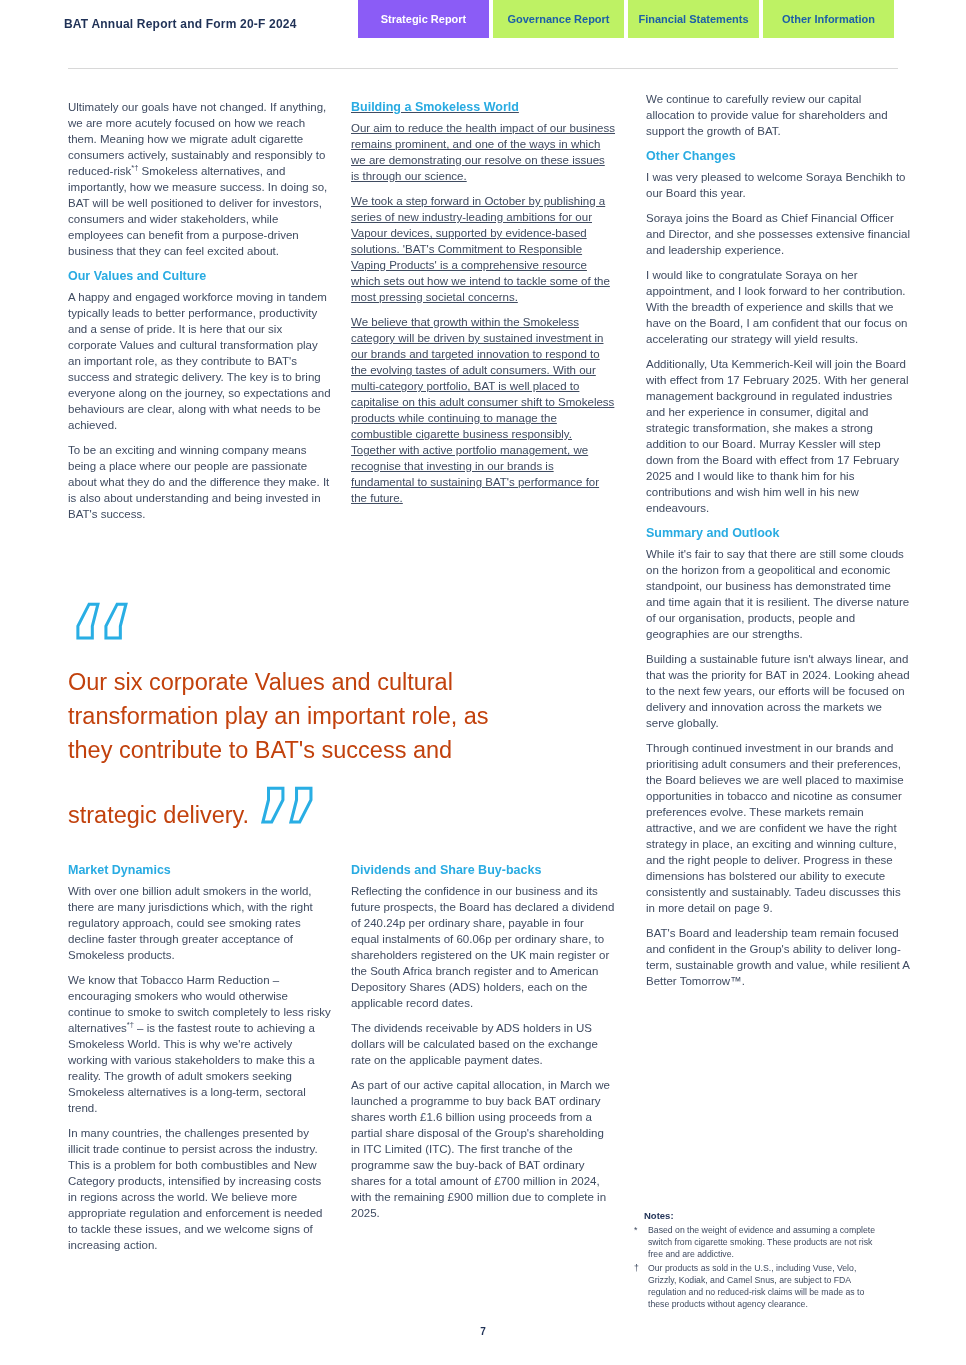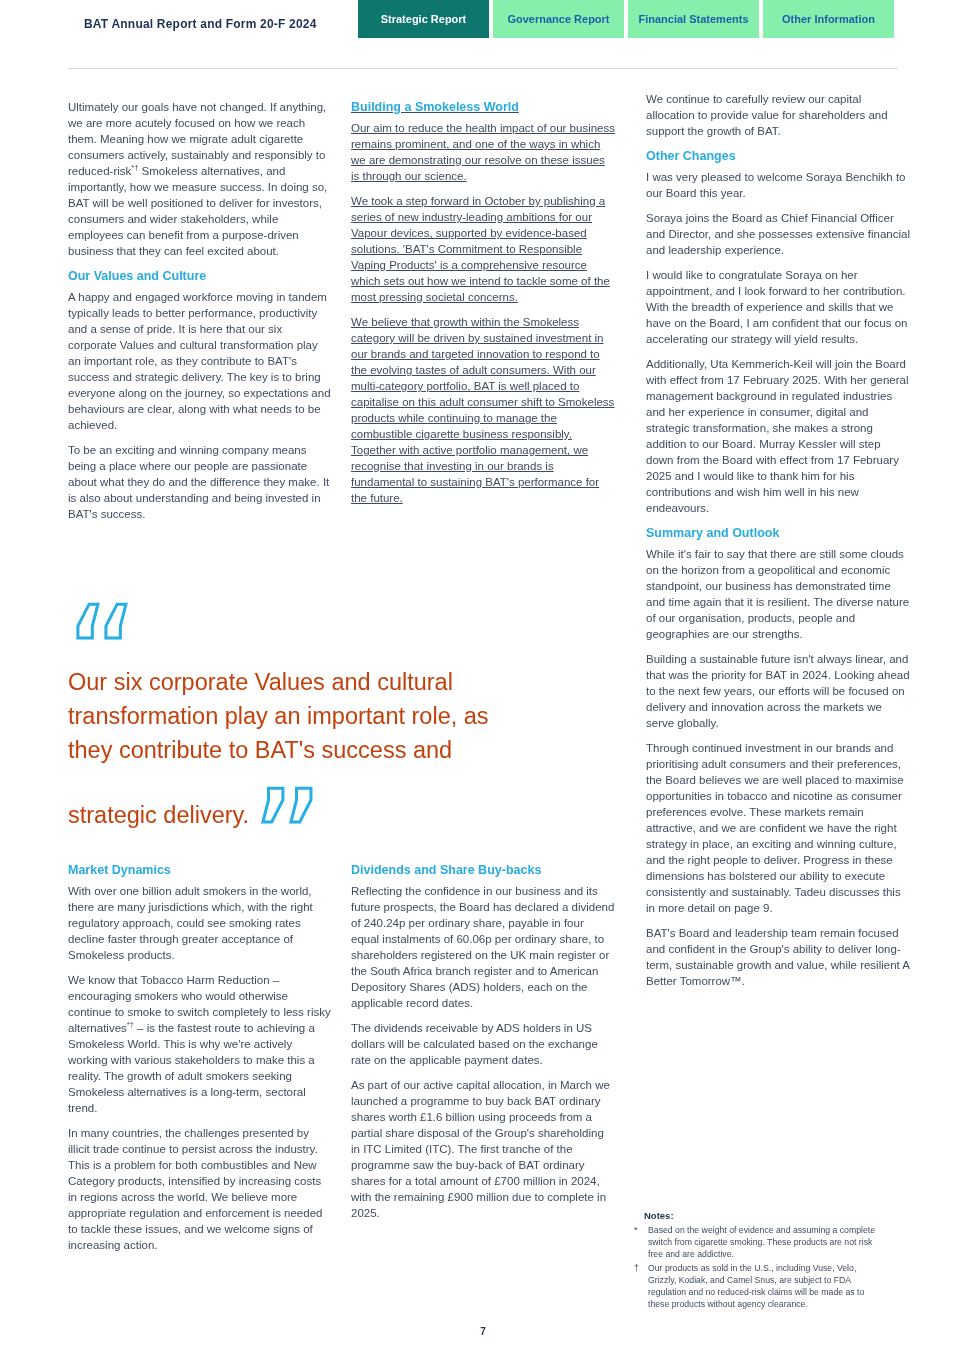--- a/index.html
+++ b/index.html
@@ -1,23 +1,23 @@
 <!DOCTYPE html>
 <html><head>
 <meta charset="utf-8">
 <style>
   html,body{margin:0;padding:0;background:#ffffff;}
   .page{position:relative;width:966px;height:1365px;background:#ffffff;overflow:hidden;
         font-family:"Liberation Sans","DejaVu Sans",sans-serif;color:#3f4b61;}
   
-  .hdr-title{position:absolute;left:84px;top:17px;font-size:12px;font-weight:bold;color:#1f3156;letter-spacing:.2px;}
+  .hdr-title{position:absolute;left:64px;top:17px;font-size:12px;font-weight:bold;color:#1f3156;letter-spacing:.2px;}
   .tabs{position:absolute;left:358px;top:0;display:flex;gap:4px;}
   .tab{width:131px;height:38px;display:flex;align-items:center;justify-content:center;
-       font-size:11px;font-weight:bold;background:#86efac;color:#1d5fa8;cursor:pointer;text-align:center;}
-  .tab.active{background:#0f766e;color:#ffffff;}
+       font-size:11px;font-weight:bold;background:#bef264;color:#1d5fa8;cursor:pointer;text-align:center;}
+  .tab.active{background:#8b5cf6;color:#ffffff;}
   .rule{position:absolute;left:68px;right:68px;top:68px;height:1px;background:#d8d8d8;}
   
   .col{position:absolute;width:264px;font-size:11.5px;line-height:16px;}
   .c1t{left:68px;top:99px;}
   .c2t{left:351px;top:99px;text-decoration:underline;}
   .c3 {left:634px;top:91px;margin-left:12px;}
   .c1b{left:68px;top:862px;}
   .c2b{left:351px;top:862px;}
   .p{margin:0 0 9px 0;}
   .h3{font-size:12.5px;font-weight:bold;color:#29abe2;margin:0 0 4px 0;line-height:17px;}

